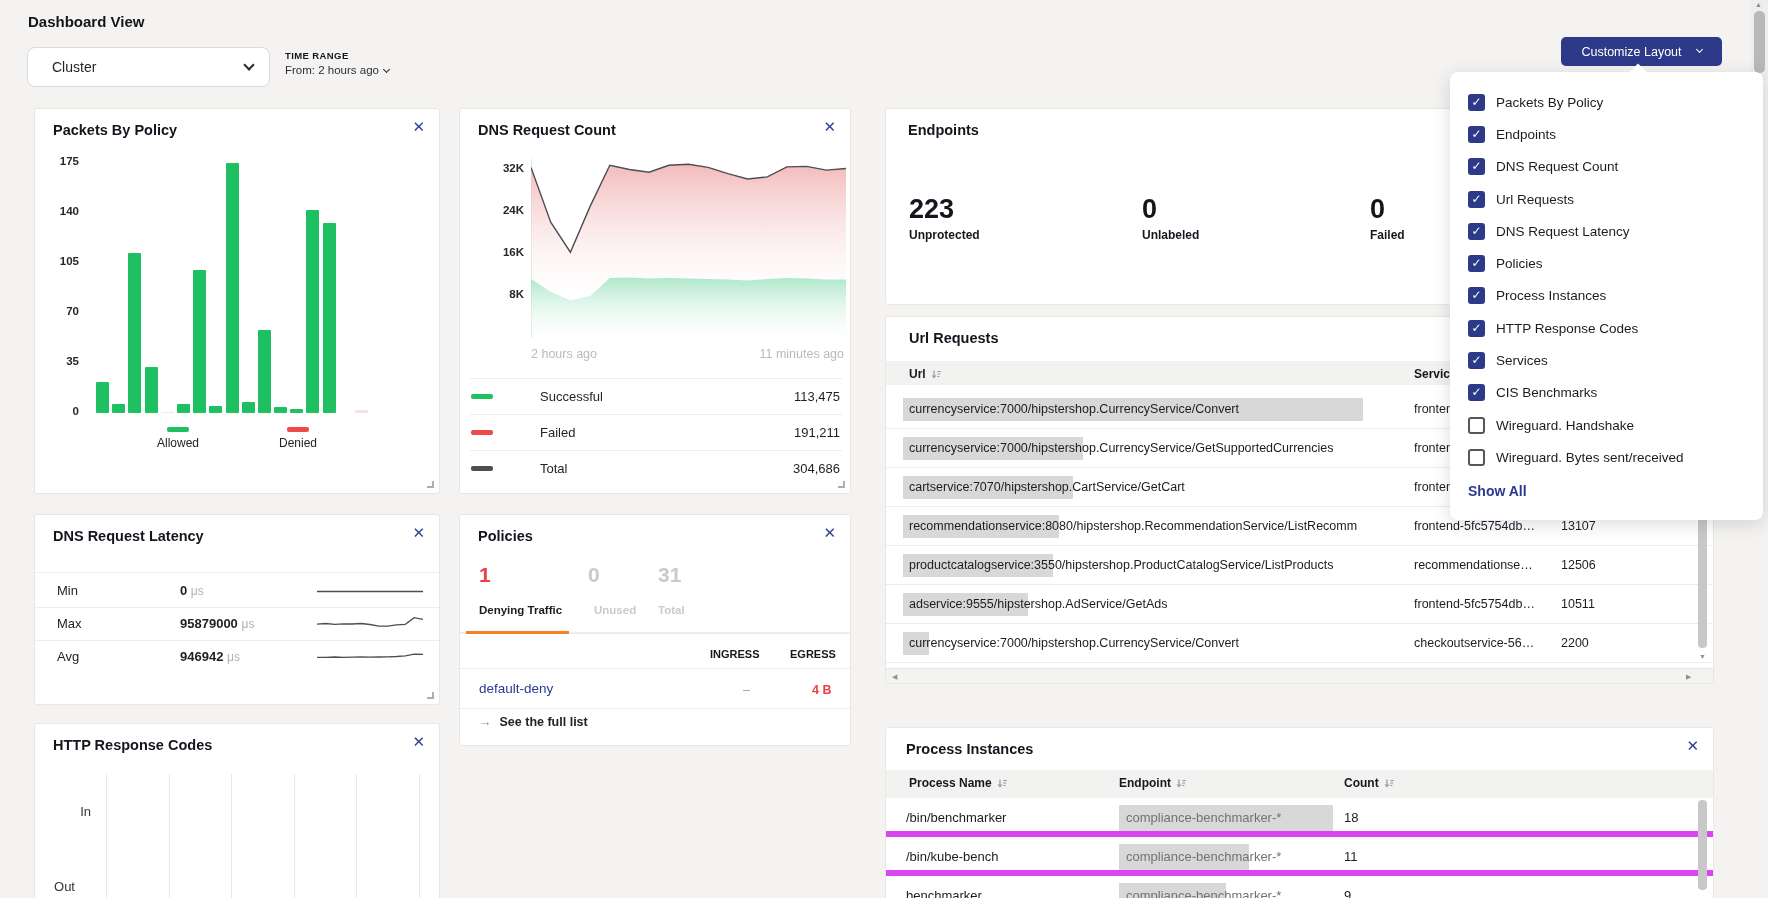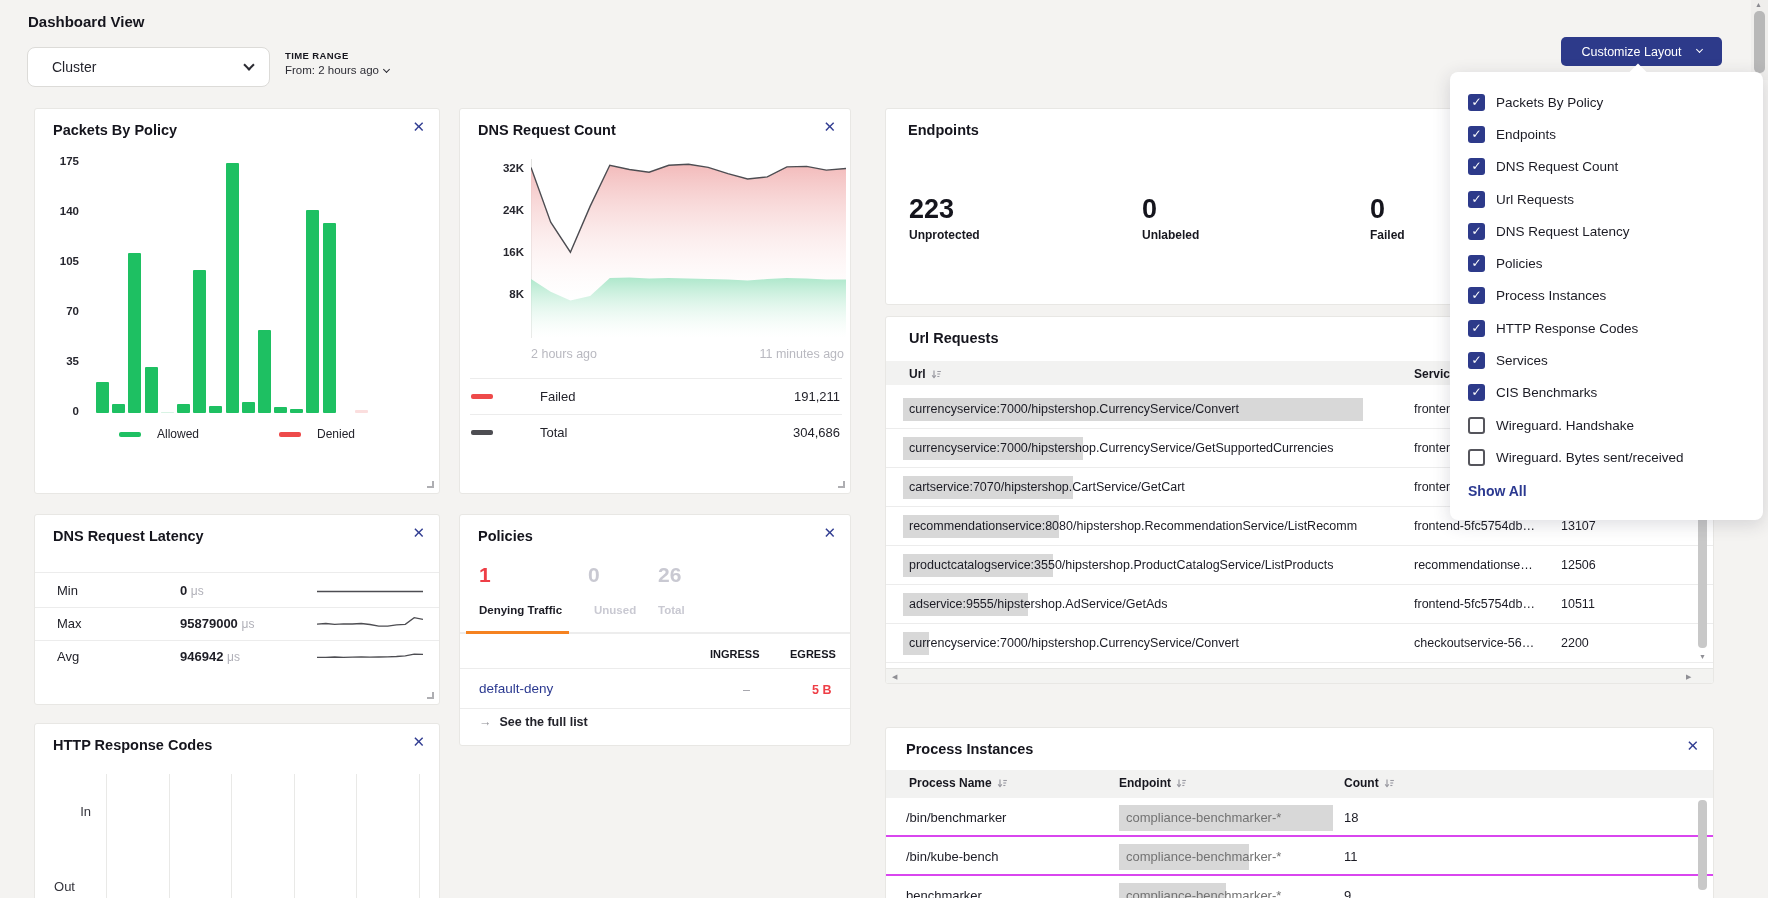--- a/index.html
+++ b/index.html
@@ -47,21 +47,21 @@
   .card { position:absolute; background:#fff; border:1px solid #e8e7e4; border-radius:3px; z-index:1; overflow:hidden; }
   .card-title { position:absolute; left:18px; top:13px; font-size:14.5px; font-weight:bold; color:#15151d; }
   .card-close { position:absolute; top:9px; right:14px; font-size:15px; color:#323e92; cursor:pointer; }
   .resize-h { position:absolute; right:5px; bottom:5px; width:7px; height:7px; border-right:2px solid #9a9aa0; border-bottom:2px solid #9a9aa0; opacity:.8; cursor:nwse-resize; }
   
   .ytick { position:absolute; right:0; font-size:11.5px; font-weight:600; color:#26262e; }
   .packets-yaxis { position:absolute; left:0; top:0; width:44px; height:100%; }
   .packets-bars { position:absolute; left:61px; top:54px; width:272px; height:250px; display:flex; justify-content:space-between; align-items:flex-end; }
   .pbar { width:13px; border-radius:1px; }
   .pleg { position:absolute; left:0; top:318px; width:100%; display:flex; justify-content:center; gap:80px; }
-  .pleg-g { display:flex; flex-direction:row; align-items:center; gap:16px; }
+  .pleg-g { display:flex; flex-direction:column; align-items:center; gap:4px; }
   .pleg-sw { width:22px; height:5px; border-radius:2px; }
   .pleg-lb { font-size:12px; color:#23232b; }
   
   .dns-plot { position:absolute; left:71px; top:50px; width:315px; height:179px; }
   .dns-yaxis { position:absolute; left:0; top:0; width:64px; height:260px; }
   .dns-xlabel { position:absolute; top:238px; font-size:12.5px; color:#b9b9c0; }
   .dns-legend { position:absolute; left:10px; right:8px; top:269px; }
   .dlegrow { position:relative; height:36px; border-top:1px solid #ececec; }
   .dleg-sw { position:absolute; left:1px; top:15px; width:22px; height:5px; border-radius:2px; }
   .dleg-lb { position:absolute; left:70px; top:10px; font-size:13px; color:#23232b; }
@@ -72,21 +72,21 @@
   .ep-lbl { font-size:12px; font-weight:bold; color:#17171f; margin-top:3px; }
   
   .thead { position:absolute; left:0; right:0; background:#f2f2f1; }
   .th { position:absolute; font-size:12px; font-weight:bold; color:#17171f; display:flex; align-items:center; gap:5px; cursor:pointer; }
   .sort-ic { display:inline-flex; }
   .urow { position:relative; height:39px; border-bottom:1px solid #ececec; }
   .ubar { position:absolute; left:17px; top:8px; height:23px; background:#d8d8d8; }
   .utext { position:absolute; left:23px; top:12px; font-size:12.5px; color:#1c1c25; white-space:nowrap; }
   .usvc { position:absolute; left:528px; top:12px; font-size:12.5px; color:#1c1c25; width:130px; white-space:nowrap; overflow:hidden; }
   .ucnt { position:absolute; left:675px; top:12px; font-size:12.5px; color:#1c1c25; }
-  .prow { position:relative; height:39px; border-bottom:2px solid #d946ef;text-align:right; }
+  .prow { position:relative; height:39px; border-bottom:6px solid #d946ef;text-align:right; }
   .pname { position:absolute; left:20px; top:12px; font-size:13px; color:#1c1c25; }
   .pbarbg { position:absolute; left:233px; top:7px; height:26px; background:#d8d8d8; }
   .pep { position:absolute; left:240px; top:12px; font-size:13px; color:#737373; white-space:nowrap; }
   .pcnt { position:absolute; left:458px; top:12px; font-size:13px; color:#1c1c25; }
   
   .vthumb { position:absolute; width:9px; background:#c8c8c8; border-radius:4px; }
   .sb-arrow { position:absolute; font-size:7px; color:#8f8f95; }
   .hscroll { position:absolute; left:0; right:0; bottom:0; height:15px; background:#f3f3f1; border-top:1px solid #e6e6e4; }
   
   .lat-divider { position:absolute; left:0; right:0; height:1px; background:#ececec; }
@@ -200,20 +200,25 @@
       </defs>
       <line x1="0.5" y1="0" x2="0.5" y2="179" stroke="#e3e3e1"></line>
       <path id="dns-red" fill="url(#gradRed)" stroke="none" d="M0.0 8.4 L19.7 63.2 L39.4 93.2 L59.1 47.4 L78.8 6.3 L98.4 10.5 L118.1 13.2 L137.8 6.3 L157.5 5.3 L177.2 8.4 L196.9 14.7 L216.6 20.0 L236.3 17.9 L255.9 7.9 L275.6 7.4 L295.3 11.1 L315.0 9.5 L315.0 120.6 L295.3 120.6 L275.6 119.5 L255.9 119.0 L236.3 120.0 L216.6 121.6 L196.9 120.6 L177.2 120.0 L157.5 119.5 L137.8 119.0 L118.1 119.5 L98.4 118.5 L78.8 119.0 L59.1 136.9 L39.4 141.6 L19.7 132.7 L0.0 120.0 Z"></path>
       <path id="dns-green" fill="url(#gradGreen)" stroke="none" d="M0.0 120.0 L19.7 132.7 L39.4 141.6 L59.1 136.9 L78.8 119.0 L98.4 118.5 L118.1 119.5 L137.8 119.0 L157.5 119.5 L177.2 120.0 L196.9 120.6 L216.6 121.6 L236.3 120.0 L255.9 119.0 L275.6 119.5 L295.3 120.6 L315.0 120.6 L315 179 L0 179 Z"></path>
       <path id="dns-total" fill="none" stroke="#4d4d52" stroke-width="1.4" d="M0.0 8.4 L19.7 63.2 L39.4 93.2 L59.1 47.4 L78.8 6.3 L98.4 10.5 L118.1 13.2 L137.8 6.3 L157.5 5.3 L177.2 8.4 L196.9 14.7 L216.6 20.0 L236.3 17.9 L255.9 7.9 L275.6 7.4 L295.3 11.1 L315.0 9.5"></path>
     </svg>
   </div>
   <span class="dns-xlabel" style="left:71px;">2 hours ago</span>
   <span class="dns-xlabel" style="right:6px;">11 minutes ago</span>
   <div class="dns-legend">
+    <div class="dlegrow">
+      <span class="dleg-sw" style="background: rgb(30, 192, 98);"></span>
+      <span class="dleg-lb">Successful</span>
+      <span class="dleg-val">113,475</span>
+    </div>
     <div class="dlegrow">
       <span class="dleg-sw" style="background: rgb(238, 74, 74);"></span>
       <span class="dleg-lb">Failed</span>
       <span class="dleg-val">191,211</span>
     </div>
     <div class="dlegrow">
       <span class="dleg-sw" style="background: rgb(77, 77, 82);"></span>
       <span class="dleg-lb">Total</span>
       <span class="dleg-val">304,686</span>
     </div>
@@ -367,30 +372,30 @@
   <span class="resize-h"></span>
 </div>
 
 <div class="card" style="left:459px; top:514px; width:392px; height:232px;">
   <div class="card-title">Policies</div>
   <span class="card-close">✕</span>
   <span class="pol-num" style="left:19px; color:#ee3e46;">1</span>
   <span class="pol-tab-lbl" style="left:19px; color:#1b1b24;">Denying Traffic</span>
   <span class="pol-num" style="left:128px; color:#c9c9d2;">0</span>
   <span class="pol-tab-lbl" style="left:134px; color:#c9c9d2;">Unused</span>
-  <span class="pol-num" style="left:198px; color:#c9c9d2;">26</span>
+  <span class="pol-num" style="left:198px; color:#c9c9d2;">31</span>
   <span class="pol-tab-lbl" style="left:198px; color:#c9c9d2;">Total</span>
   <div class="tab-track"></div>
   <div class="tab-active"></div>
   <span class="pol-th" style="left:250px;">INGRESS</span>
   <span class="pol-th" style="left:330px;">EGRESS</span>
   <div class="pol-div" style="top:153px;"></div>
   <span class="pol-link">default-deny</span>
   <span class="pol-ing" style="left:283px;">–</span>
-  <span class="pol-egr" style="left:352px;">5 B</span>
+  <span class="pol-egr" style="left:352px;">4 B</span>
   <div class="pol-div" style="top:193px;"></div>
   <span class="pol-footer"><span class="arr">→</span><span>See the full list</span></span>
 </div>
 
 <div class="card" style="left:34px; top:723px; width:406px; height:210px;">
   <div class="card-title">HTTP Response Codes</div>
   <span class="card-close">✕</span>
   <div>
       <div class="vline" style="left: 71px;"></div>
       <div class="vline" style="left: 134px;"></div>

